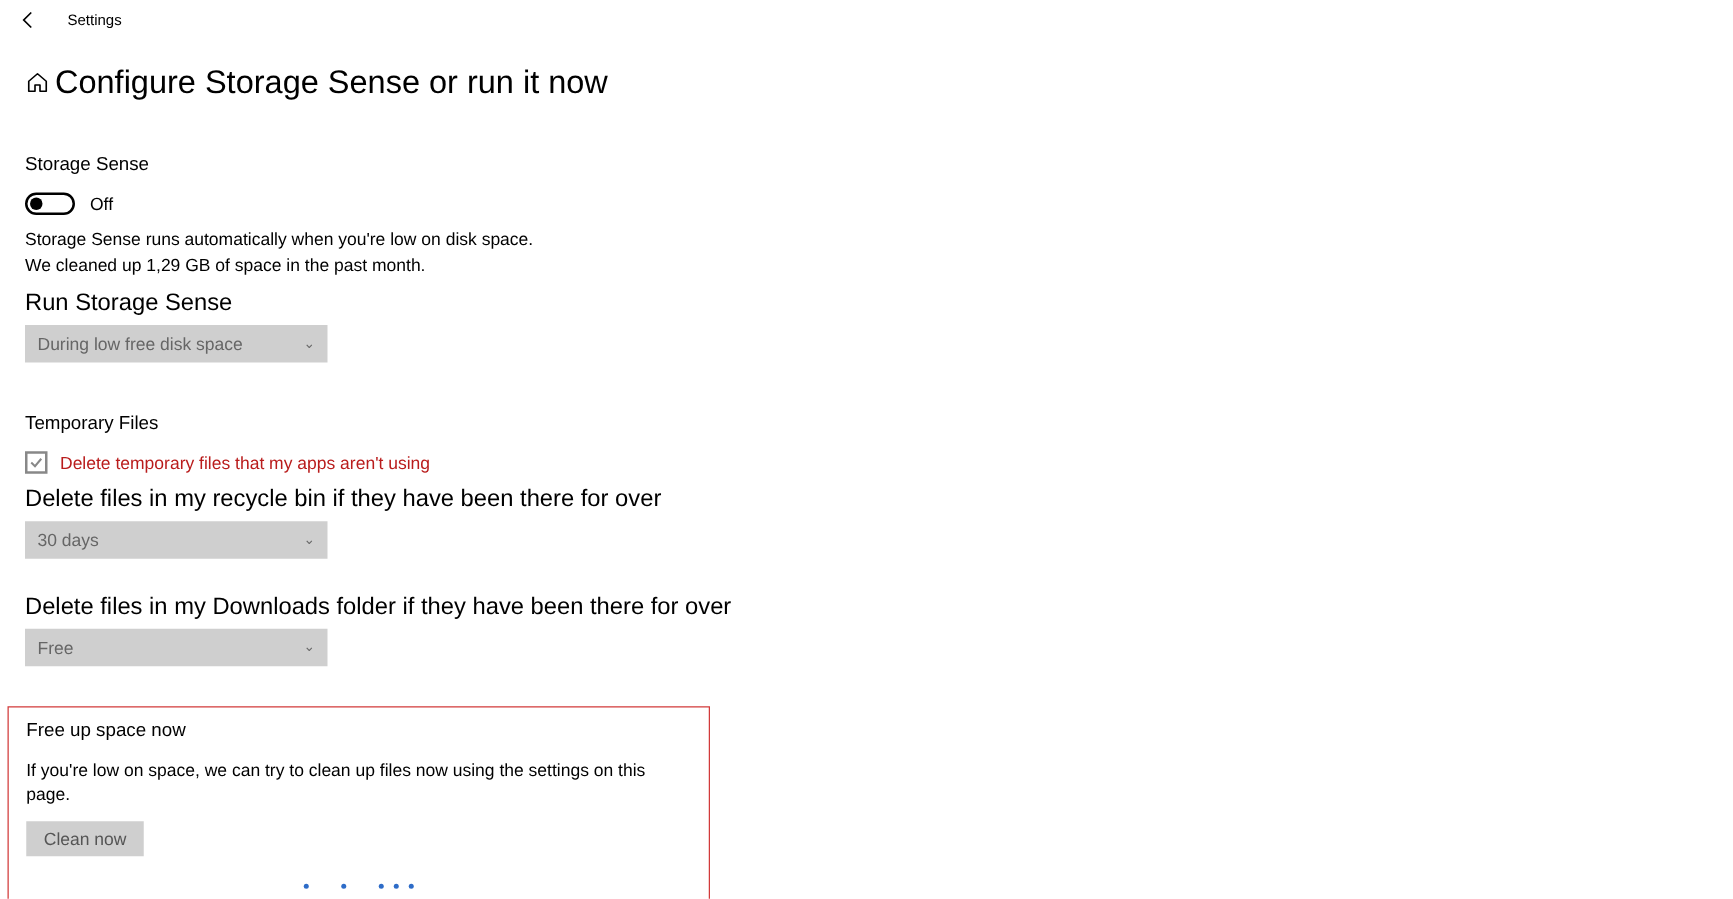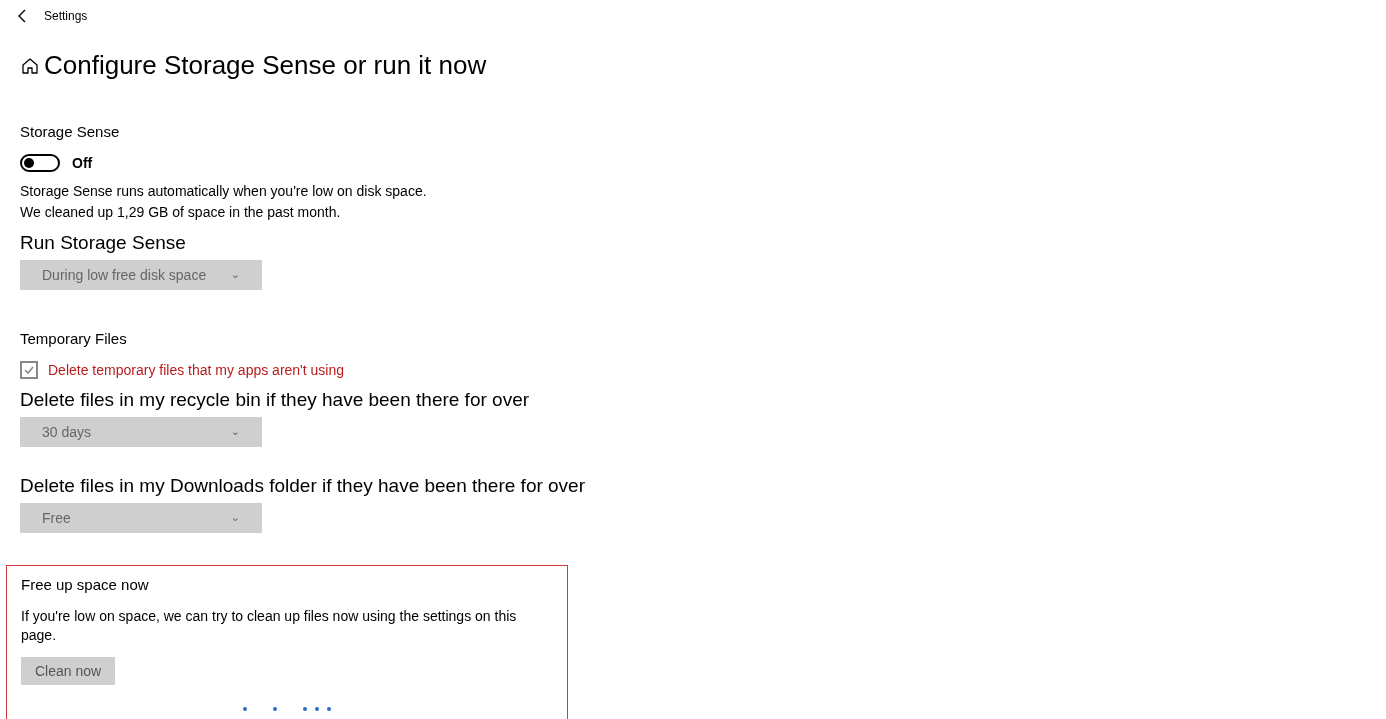--- a/index.html
+++ b/index.html
@@ -10,21 +10,21 @@
     width: 1386px;
     height: 719px;
     overflow: hidden;
     font-size: 14px;
   }
   .titlebar {
     display: flex;
     align-items: center;
     height: 32px;
     padding-left: 14px;
-    gap: 12px;
+    gap: 22px;
   }
   .back-arrow {
     width: 18px; height: 18px;
     display: flex; align-items: center; justify-content: center;
     cursor: pointer;
   }
   .app-title { font-size: 12px; color: #000; }
   .page-header {
     display: flex;
     align-items: center;
@@ -44,29 +44,29 @@
     background: #fff;
     cursor: pointer;
   }
   .toggle-knob {
     width: 10px; height: 10px;
     background: #000;
     border-radius: 50%;
     position: absolute;
     top: 2px; left: 2px;
   }
-  .toggle-label { font-size: 14px; font-weight: bold; }
+  .toggle-label { font-size: 14px; }
   .desc { font-size: 14px; line-height: 1.35; margin-bottom: 2px; }
   .field-label { font-size: 19px; margin-top: 10px; margin-bottom: 6px; }
   .dropdown {
     width: 242px; height: 30px;
     background: #cfcfcf;
     color: #555;
     display: flex; align-items: center; justify-content: space-between;
-    padding: 0 22px;
+    padding: 0 10px;
     font-size: 14px;
     cursor: pointer;
   }
   .dropdown.disabled { color: #666; }
   .chev { font-size: 11px; color: #666; }
   .checkbox-row { display:flex; align-items:center; gap:10px; margin-bottom: 8px; }
   .checkbox {
     width: 18px; height: 18px;
     border: 2px solid #888;
     display:flex; align-items:center; justify-content:center;

